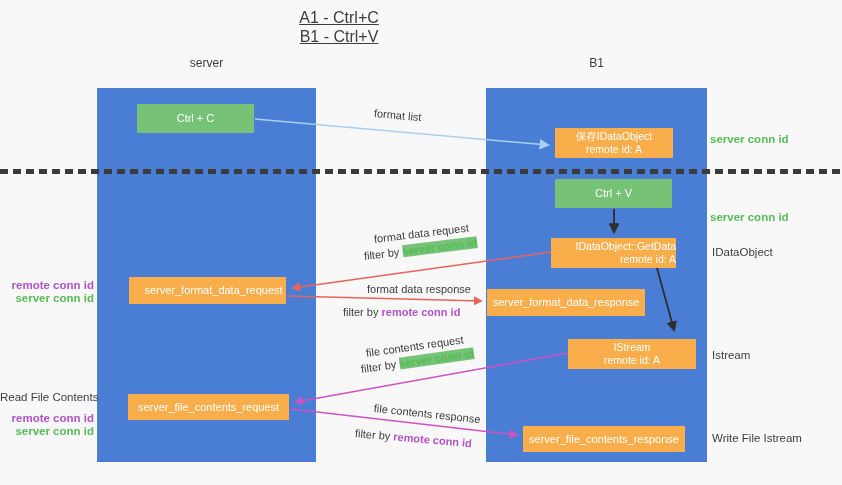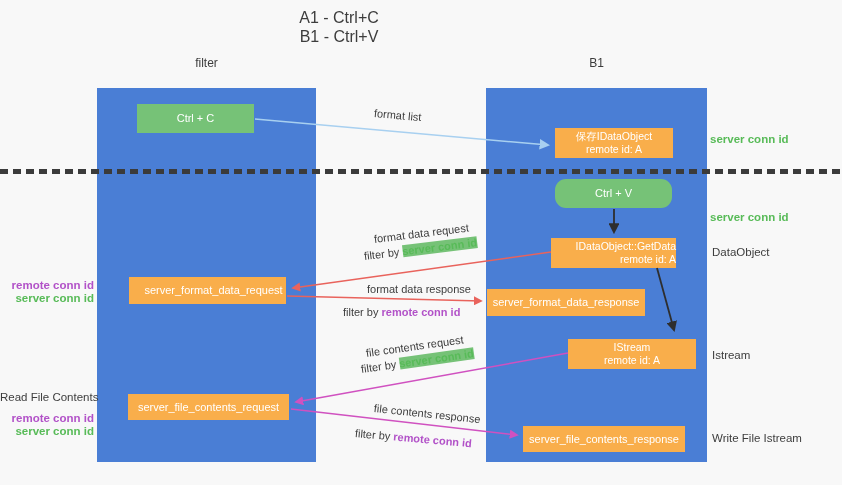--- a/index.html
+++ b/index.html
@@ -5,21 +5,21 @@
   :root{
     --bg:#f8f8f8; --lane_blue:#4a7ed5; --green_box:#76c277; --orange_box:#f9ae4b;
     --green_text:#58bb58; --purple_text:#b252c8; --dark_text:#3d3d3d;
     --arrow_blue:#a8d0f0; --arrow_red:#e9635c; --arrow_magenta:#d051c0;
     --arrow_black:#2e2e2e; --dash:#3b3b3b;
   }
   *{margin:0;padding:0;box-sizing:border-box;}
   body{background:#e9e9e9;font-family:"Liberation Sans",sans-serif;}
   .canvas{position:relative;width:842px;height:485px;background:var(--bg);overflow:hidden;}
   .title{position:absolute;top:8px;left:0;width:678px;text-align:center;color:var(--dark_text);
-         font-size:16px;line-height:19px;}
+         font-size:16px;line-height:19px;text-decoration:underline;}
   .lane-header{position:absolute;top:57px;text-align:center;color:#3c3c3c;font-size:12px;line-height:13px;}
   .lane-header.left{left:97px;width:219px;}
   .lane-header.right{left:486px;width:221px;}
   .lane{position:absolute;top:88px;height:374px;background:var(--lane_blue);}
   .lane.left{left:97px;width:219px;}
   .lane.right{left:486px;width:221px;}
   .node{position:absolute;display:flex;flex-direction:column;align-items:center;justify-content:center;
         color:#fff;font-size:11px;line-height:13px;text-align:center;}
   .green{background:var(--green_box);}
   .orange{background:var(--orange_box);}
@@ -46,41 +46,41 @@
 <body>
 
 <div class="canvas">
 
   <div class="title">
     <div>A1 - Ctrl+C</div>
     <div>B1 - Ctrl+V</div>
   </div>
 
   <div class="lane-header left">
-    <div>filter</div>
+    <div>server</div>
   </div>
   <div class="lane-header right">
     <div>B1</div>
   </div>
 
   <div class="lane left"></div>
   <div class="lane right"></div>
 
   <div class="dotted-line"></div>
 
   <div class="node green" style="left:137px;top:104px;width:117px;height:29px;">
     <div>Ctrl + C</div>
   </div>
 
   <div class="node orange" style="left:555px;top:128px;width:118px;height:30px;font-size:10.5px;">
     <div>保存IDataObject</div>
     <div>remote id: A</div>
   </div>
 
-  <div class="node green" style="left:555px;top:179px;width:117px;height:29px;border-radius:11px;">
+  <div class="node green" style="left:555px;top:179px;width:117px;height:29px;">
     <div>Ctrl + V</div>
   </div>
 
   <div class="node orange" style="left:551px;top:238px;width:125px;height:30px;font-size:10.5px;align-items:flex-end;">
     <div>IDataObject::GetData</div>
     <div>remote id: A</div>
   </div>
 
   <div class="node orange" style="left:129px;top:277px;width:157px;height:27px;padding-left:12px;">
     <div>server_format_data_request</div>
@@ -98,21 +98,21 @@
   <div class="node orange" style="left:128px;top:394px;width:161px;height:26px;">
     <div>server_file_contents_request</div>
   </div>
 
   <div class="node orange" style="left:523px;top:426px;width:162px;height:26px;">
     <div>server_file_contents_response</div>
   </div>
 
   <div class="side-label green" style="left:710px;top:133px;">server conn id</div>
   <div class="side-label green" style="left:710px;top:211px;">server conn id</div>
-  <div class="side-label" style="left:712px;top:246px;">DataObject</div>
+  <div class="side-label" style="left:712px;top:246px;">IDataObject</div>
   <div class="side-label" style="left:712px;top:349px;">Istream</div>
   <div class="side-label" style="left:712px;top:432px;">Write File Istream</div>
 
   <div class="left-gutter" style="top:279px;">
     <div class="remote">remote conn id</div>
     <div class="server">server conn id</div>
   </div>
   <div class="left-gutter dark" style="top:391px;">
     <div class="dark">Read File Contents</div>
   </div>

